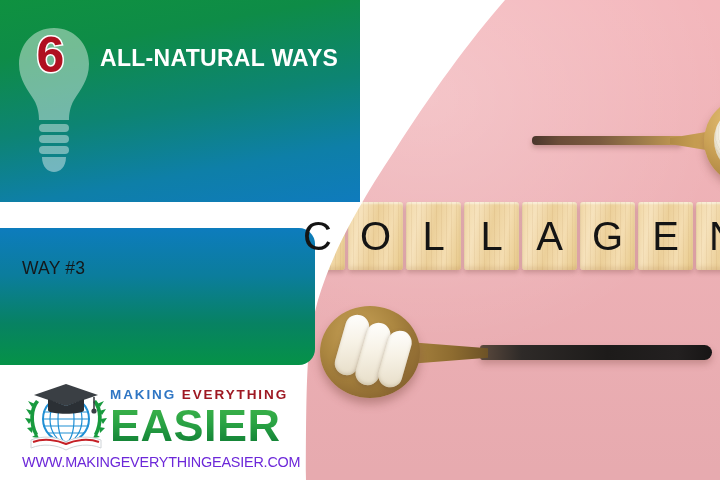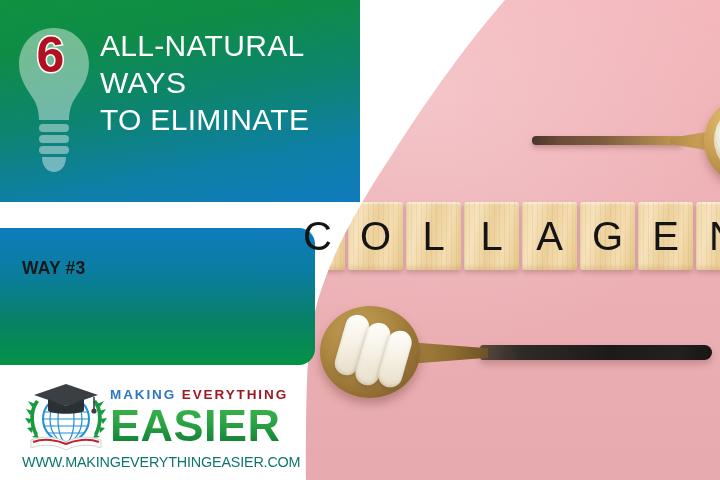--- a/index.html
+++ b/index.html
@@ -107,52 +107,52 @@
     overflow:hidden;
   }
   .bulb { position:absolute; left:14px; top:24px; width:80px; height:150px; }
   .bulb-num {
     position:absolute; left:22px; top:30px; width:56px; text-align:center;
     font-size:50px; font-weight:700; color:#b01020; line-height:1;
     -webkit-text-stroke:3px #ffffff; paint-order:stroke fill;
     letter-spacing:-1px;
   }
   .top-title {
-    position:absolute; left:100px; top:28px; width:250px;
-    color:#fff; font-weight:400; font-size:30px; line-height:1.23;
+    position:absolute; left:100px; top:44px; width:250px;
+    color:#fff; font-weight:700; font-size:23px; line-height:1.23;
     letter-spacing:.3px;
   }
 
   
   .way-box {
     position:absolute; left:0; top:228px; width:315px; height:137px;
     background:linear-gradient(180deg,#0d7cbd 0%,#0b7d9c 35%,#078262 70%,#059247 100%);
     border-radius:0 16px 16px 0;
   }
   .way-text {
     position:absolute; left:22px; top:28px; width:280px;
-    color:#14181a; font-weight:700; font-size:17.5px; line-height:1.42;
+    color:#14181a; font-weight:400; font-size:17.5px; line-height:1.42;
     letter-spacing:.2px;
   }
 
   
   .logo { position:absolute; left:18px; top:382px; width:300px; height:90px; }
   .logo-mark { position:absolute; left:5px; top:0px; width:86px; height:72px; }
   .logo-words { position:absolute; left:92px; top:6px; width:210px; }
   .logo-line1 { font-size:13.5px; font-weight:700; letter-spacing:1.9px; line-height:1; white-space:nowrap; }
   .logo-line1 .mk { color:#2f76c4; }
   .logo-line1 .ev { color:#9e1822; }
   .logo-line2 {
     font-size:45px; font-weight:700; letter-spacing:.5px; line-height:1.02; margin-top:1px;
     background:linear-gradient(180deg,#3fb54a 0%,#2aa344 45%,#0d7a33 100%);
     -webkit-background-clip:text; background-clip:text; color:transparent; white-space:nowrap;
   }
   .logo-url {
     position:absolute; left:4px; top:72px; width:300px;
-    color:#0f766e; font-size:14.4px; font-weight:400; letter-spacing:-.2px; white-space:nowrap;
+    color:#6d28d9; font-size:14.4px; font-weight:400; letter-spacing:-.2px; white-space:nowrap;
   }
 </style>
 </head>
 <body>
 
 <div class="stage">
 
   <div class="photo">
     <div class="photo-bg"></div>
 
@@ -208,21 +208,20 @@
     <svg class="bulb" viewBox="0 0 80 150">
       <path d="M40,4 C20,4 5,20 5,40 C5,56 14,66 20,76 C24,83 25,90 25,96 L55,96 C55,90 56,83 60,76 C66,66 75,56 75,40 C75,20 60,4 40,4 Z" fill="rgba(255,255,255,0.42)"></path>
       <rect x="25" y="100" width="30" height="8" rx="4" fill="rgba(255,255,255,0.42)"></rect>
       <rect x="25" y="111" width="30" height="8" rx="4" fill="rgba(255,255,255,0.42)"></rect>
       <rect x="25" y="122" width="30" height="8" rx="4" fill="rgba(255,255,255,0.42)"></rect>
       <path d="M28,133 L52,133 C52,143 46,148 40,148 C34,148 28,143 28,133 Z" fill="rgba(255,255,255,0.42)"></path>
     </svg>
     <div class="bulb-num">6</div>
     <div class="top-title">
       <div>ALL-NATURAL WAYS</div>
-      <div>TO ELIMINATE</div>
     </div>
   </div>
 
   <div class="way-box">
     <div class="way-text">
       <div>WAY #3</div>
     </div>
   </div>
 
   <div class="logo">

